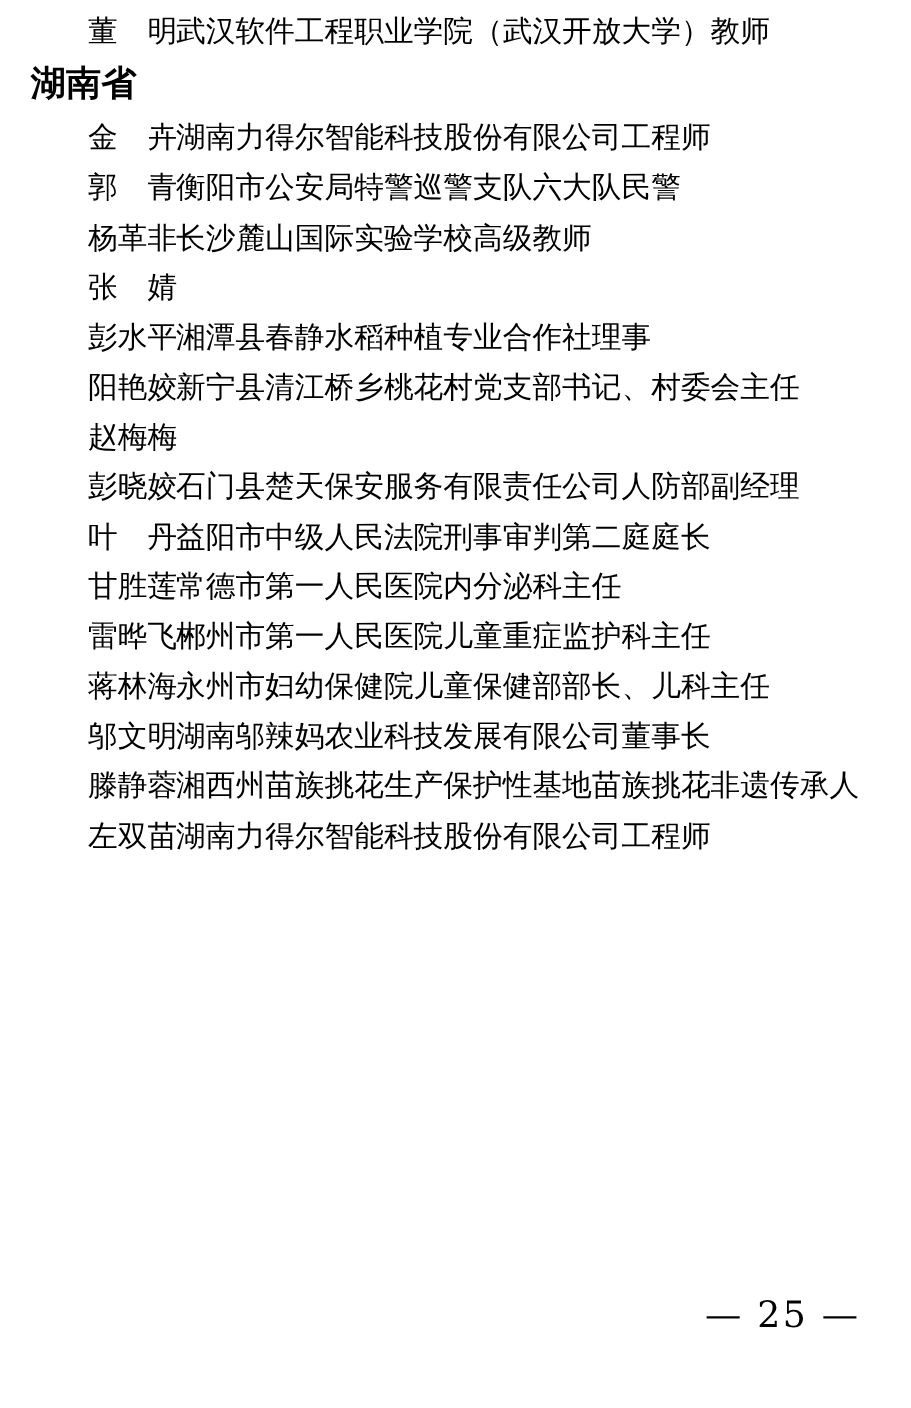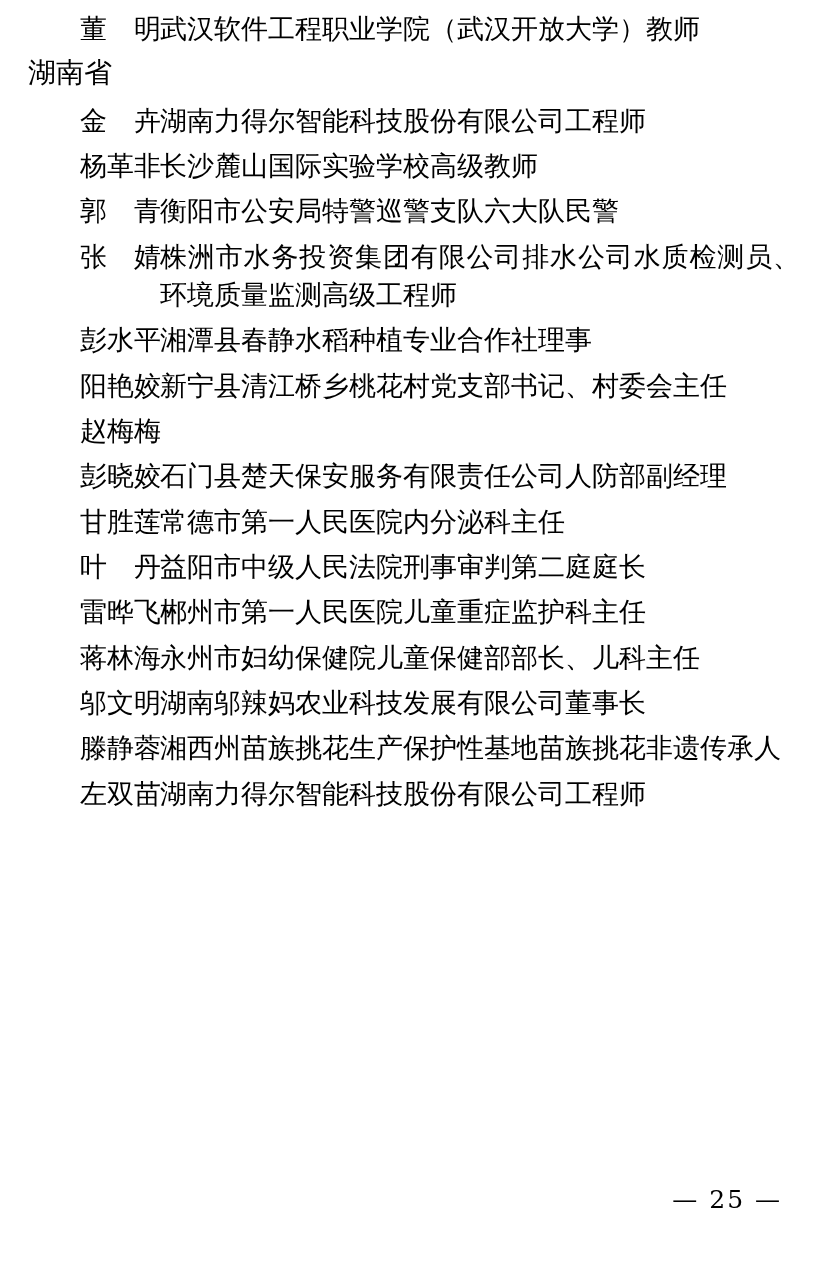--- a/index.html
+++ b/index.html
@@ -43,32 +43,32 @@
     padding-left: 52px;
   }
   .entry .desc {
     flex: 1 1 auto;
     font-size: 27px;
     text-align: justify;
     padding-left: 12px;
     box-sizing: border-box;
   }
   .province {
-    font-size: 28px;
-    font-weight: normal;
+    font-size: 32px;
+    font-weight: bold;
     font-family: "DejaVu Sans", "Liberation Sans", sans-serif;
     margin: 4px 0 10px 0;
     padding-left: 0px;
     line-height: 1.3;
   }
   .footer {
     position: absolute;
     bottom: 26px;
     right: 46px;
-    font-size: 25px;
+    font-size: 33px;
     letter-spacing: 2px;
   }
 </style>
 </head>
 <body>
 
 <div class="page">
 
   <div class="entry first-row">
     <div class="name">董　明</div>
@@ -76,53 +76,52 @@
   </div>
 
   <div class="province">湖南省</div>
 
   <div id="entry-list">
       <div class="entry">
         <div class="name">金　卉</div>
         <div class="desc">湖南力得尔智能科技股份有限公司工程师</div>
       </div>
       <div class="entry">
+        <div class="name">郭　青</div>
+        <div class="desc">衡阳市公安局特警巡警支队六大队民警</div>
+      </div>
+      <div class="entry">
         <div class="name">杨革非</div>
         <div class="desc">长沙麓山国际实验学校高级教师</div>
       </div>
       <div class="entry">
-        <div class="name">郭　青</div>
-        <div class="desc">衡阳市公安局特警巡警支队六大队民警</div>
-      </div>
-      <div class="entry">
         <div class="name">张　婧</div>
-        <div class="desc">株洲市水务投资集团有限公司排水公司水质检测员、环境质量监测高级工程师</div>
       </div>
       <div class="entry">
         <div class="name">彭水平</div>
         <div class="desc">湘潭县春静水稻种植专业合作社理事</div>
       </div>
       <div class="entry">
         <div class="name">阳艳姣</div>
         <div class="desc">新宁县清江桥乡桃花村党支部书记、村委会主任</div>
       </div>
       <div class="entry">
         <div class="name">赵梅梅</div>
       </div>
       <div class="entry">
         <div class="name">彭晓姣</div>
         <div class="desc">石门县楚天保安服务有限责任公司人防部副经理</div>
       </div>
       <div class="entry">
+        <div class="name">叶　丹</div>
+        <div class="desc">益阳市中级人民法院刑事审判第二庭庭长</div>
+      </div>
+      <div class="entry">
         <div class="name">甘胜莲</div>
         <div class="desc">常德市第一人民医院内分泌科主任</div>
-      </div>
-      <div class="entry">
-        <div class="name">叶　丹</div>
-        <div class="desc">益阳市中级人民法院刑事审判第二庭庭长</div>
       </div>
       <div class="entry">
         <div class="name">雷晔飞</div>
         <div class="desc">郴州市第一人民医院儿童重症监护科主任</div>
       </div>
       <div class="entry">
         <div class="name">蒋林海</div>
         <div class="desc">永州市妇幼保健院儿童保健部部长、儿科主任</div>
       </div>
       <div class="entry">

